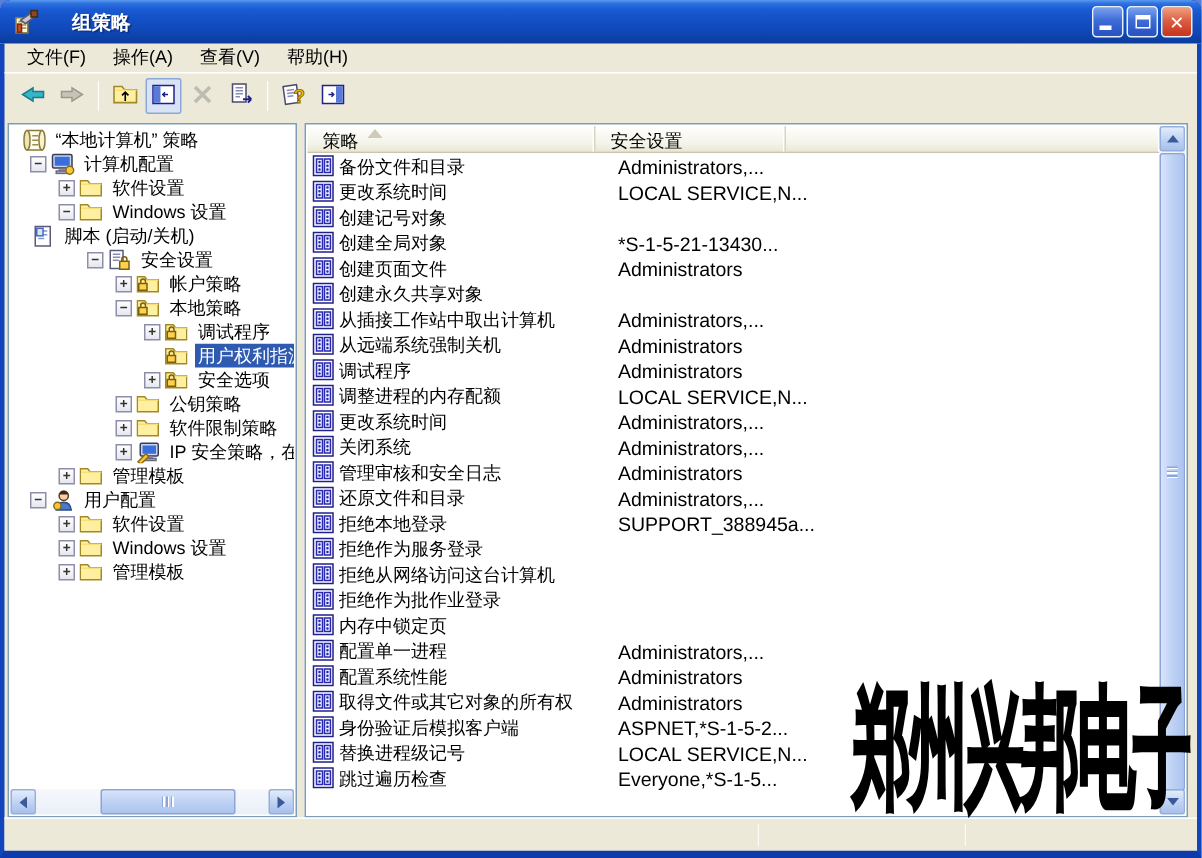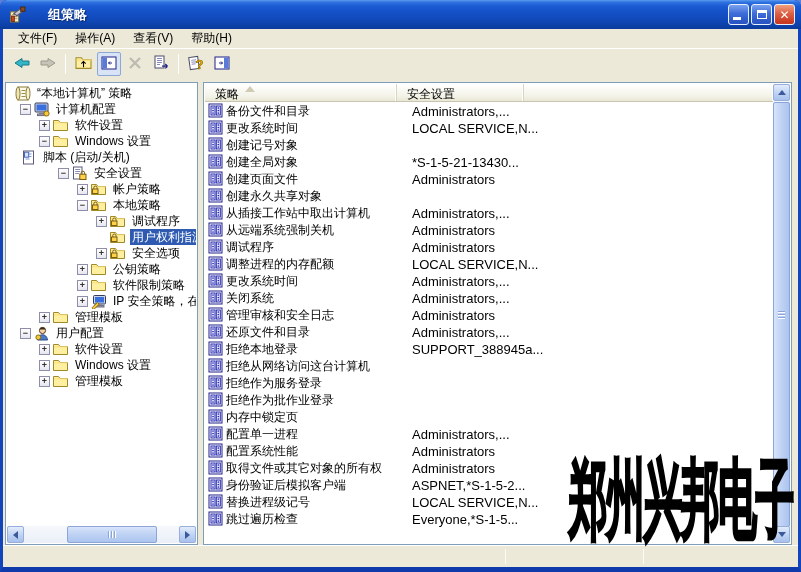--- a/index.html
+++ b/index.html
@@ -572,31 +572,31 @@
             <span class="lpol">拒绝本地登录</span>
             <span class="lset">SUPPORT_388945a...</span>
           </div>
           <div class="lrow">
             <span class="licon"><svg width="15" height="15" viewBox="0 0 15 15">
                 <rect x="1" y="1" width="13" height="13" fill="#fff" stroke="#20208A"></rect>
                 <rect x="3" y="3" width="4" height="9" fill="#EDF1FF" stroke="#2828B0"></rect>
                 <rect x="8.3" y="3" width="4" height="9" fill="#EDF1FF" stroke="#2828B0"></rect>
                 <path d="M5 5h.01M5 7.5h.01M5 10h.01M10.3 5h.01M10.3 7.5h.01M10.3 10h.01" stroke="#2828B0" stroke-width="1.7" stroke-linecap="round"></path>
               </svg></span>
+            <span class="lpol">拒绝作为服务登录</span>
+            <span class="lset"></span>
+          </div>
+          <div class="lrow">
+            <span class="licon"><svg width="15" height="15" viewBox="0 0 15 15">
+                <rect x="1" y="1" width="13" height="13" fill="#fff" stroke="#20208A"></rect>
+                <rect x="3" y="3" width="4" height="9" fill="#EDF1FF" stroke="#2828B0"></rect>
+                <rect x="8.3" y="3" width="4" height="9" fill="#EDF1FF" stroke="#2828B0"></rect>
+                <path d="M5 5h.01M5 7.5h.01M5 10h.01M10.3 5h.01M10.3 7.5h.01M10.3 10h.01" stroke="#2828B0" stroke-width="1.7" stroke-linecap="round"></path>
+              </svg></span>
             <span class="lpol">拒绝从网络访问这台计算机</span>
-            <span class="lset"></span>
-          </div>
-          <div class="lrow">
-            <span class="licon"><svg width="15" height="15" viewBox="0 0 15 15">
-                <rect x="1" y="1" width="13" height="13" fill="#fff" stroke="#20208A"></rect>
-                <rect x="3" y="3" width="4" height="9" fill="#EDF1FF" stroke="#2828B0"></rect>
-                <rect x="8.3" y="3" width="4" height="9" fill="#EDF1FF" stroke="#2828B0"></rect>
-                <path d="M5 5h.01M5 7.5h.01M5 10h.01M10.3 5h.01M10.3 7.5h.01M10.3 10h.01" stroke="#2828B0" stroke-width="1.7" stroke-linecap="round"></path>
-              </svg></span>
-            <span class="lpol">拒绝作为服务登录</span>
             <span class="lset"></span>
           </div>
           <div class="lrow">
             <span class="licon"><svg width="15" height="15" viewBox="0 0 15 15">
                 <rect x="1" y="1" width="13" height="13" fill="#fff" stroke="#20208A"></rect>
                 <rect x="3" y="3" width="4" height="9" fill="#EDF1FF" stroke="#2828B0"></rect>
                 <rect x="8.3" y="3" width="4" height="9" fill="#EDF1FF" stroke="#2828B0"></rect>
                 <path d="M5 5h.01M5 7.5h.01M5 10h.01M10.3 5h.01M10.3 7.5h.01M10.3 10h.01" stroke="#2828B0" stroke-width="1.7" stroke-linecap="round"></path>
               </svg></span>
             <span class="lpol">拒绝作为批作业登录</span>

